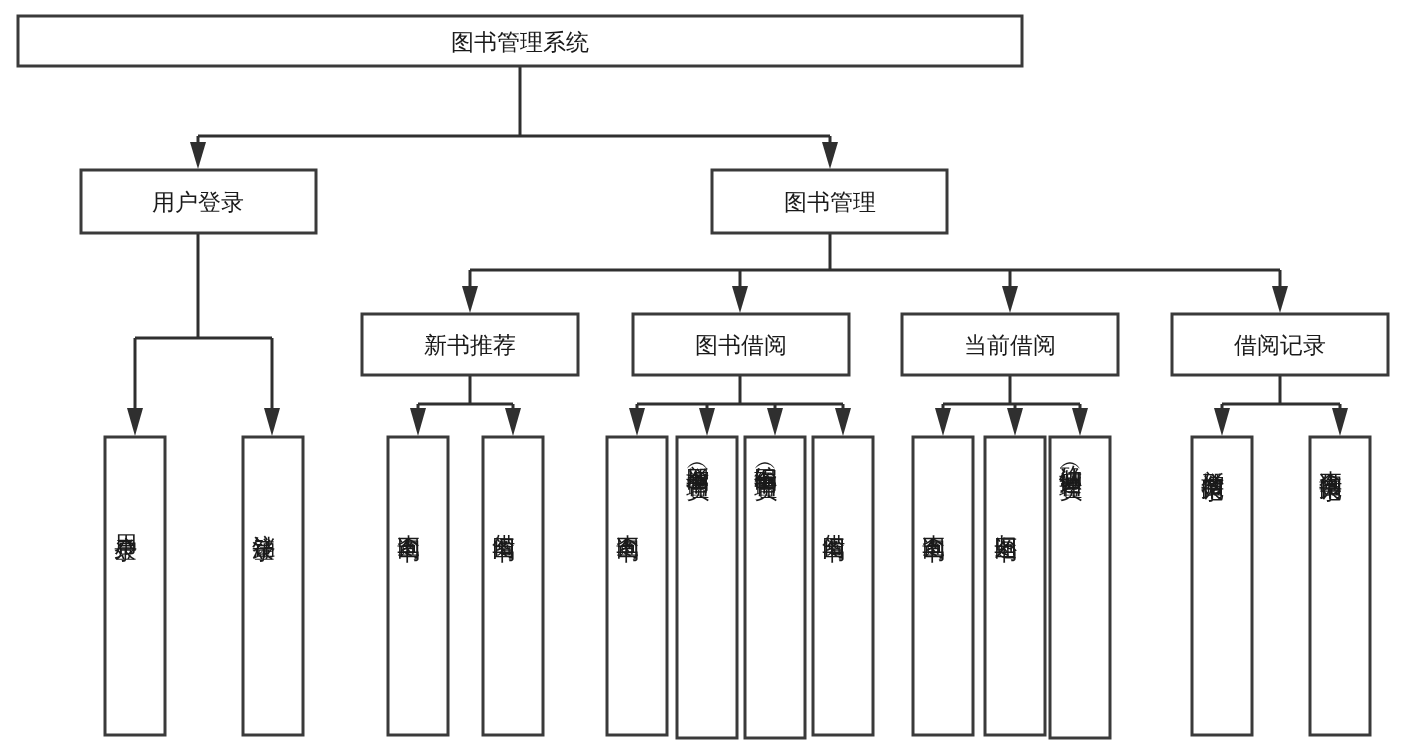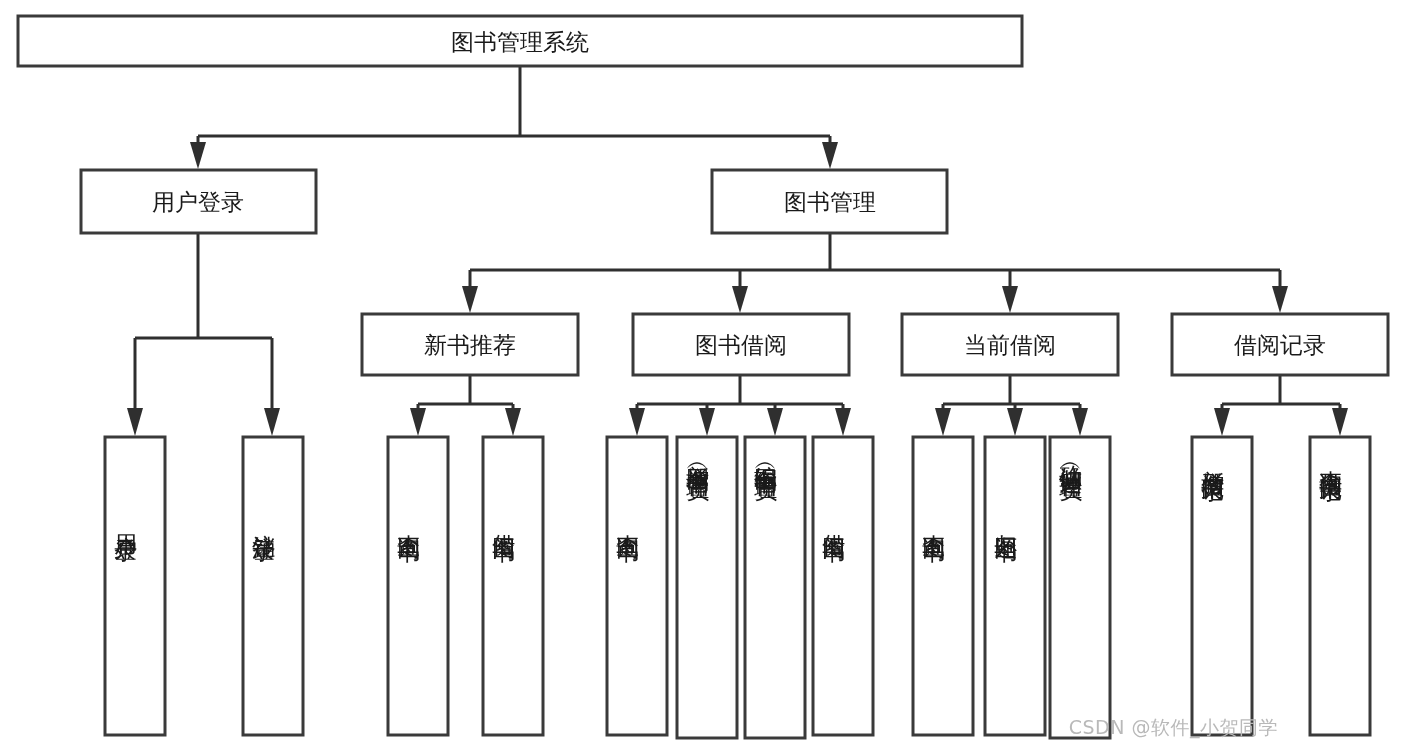--- a/index.html
+++ b/index.html
@@ -223,15 +223,14 @@
   <div class="leaf-label-v" style="left:920px; top:516px; height:150px;">查询图书</div>
 
   <div class="leaf-label-v" style="left:992px; top:516px; height:150px;">归还图书</div>
 
   <div class="leaf-label-v" style="left:1057px; top:447px; height:285px;">确认归还（管理员）</div>
 
   <div class="leaf-label-v" style="left:1199px; top:452px; height:230px;">新增借阅记录</div>
 
   <div class="leaf-label-v" style="left:1317px; top:452px; height:230px;">查询借阅记录</div>
 
-  <div class="watermark">CSDN @软件_小贺同学</div>
 
 </div>
 
 </body></html>

